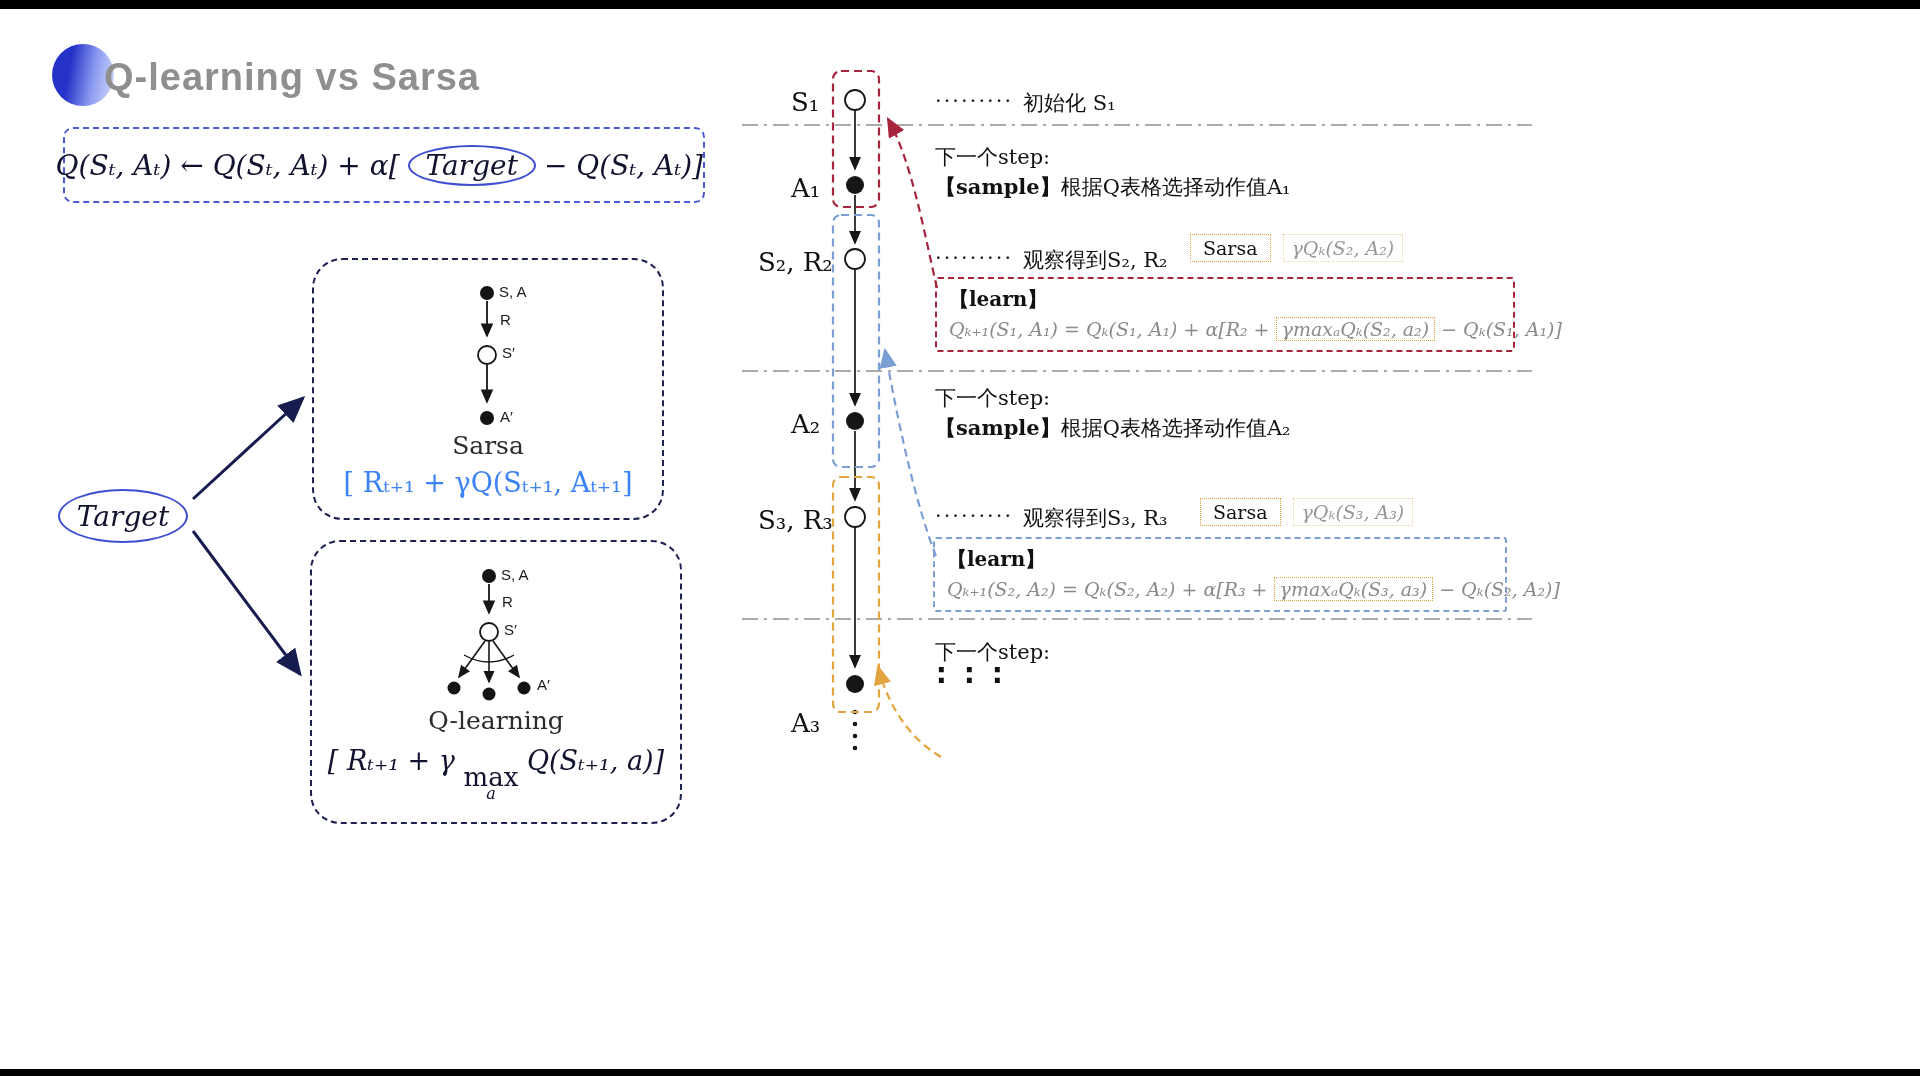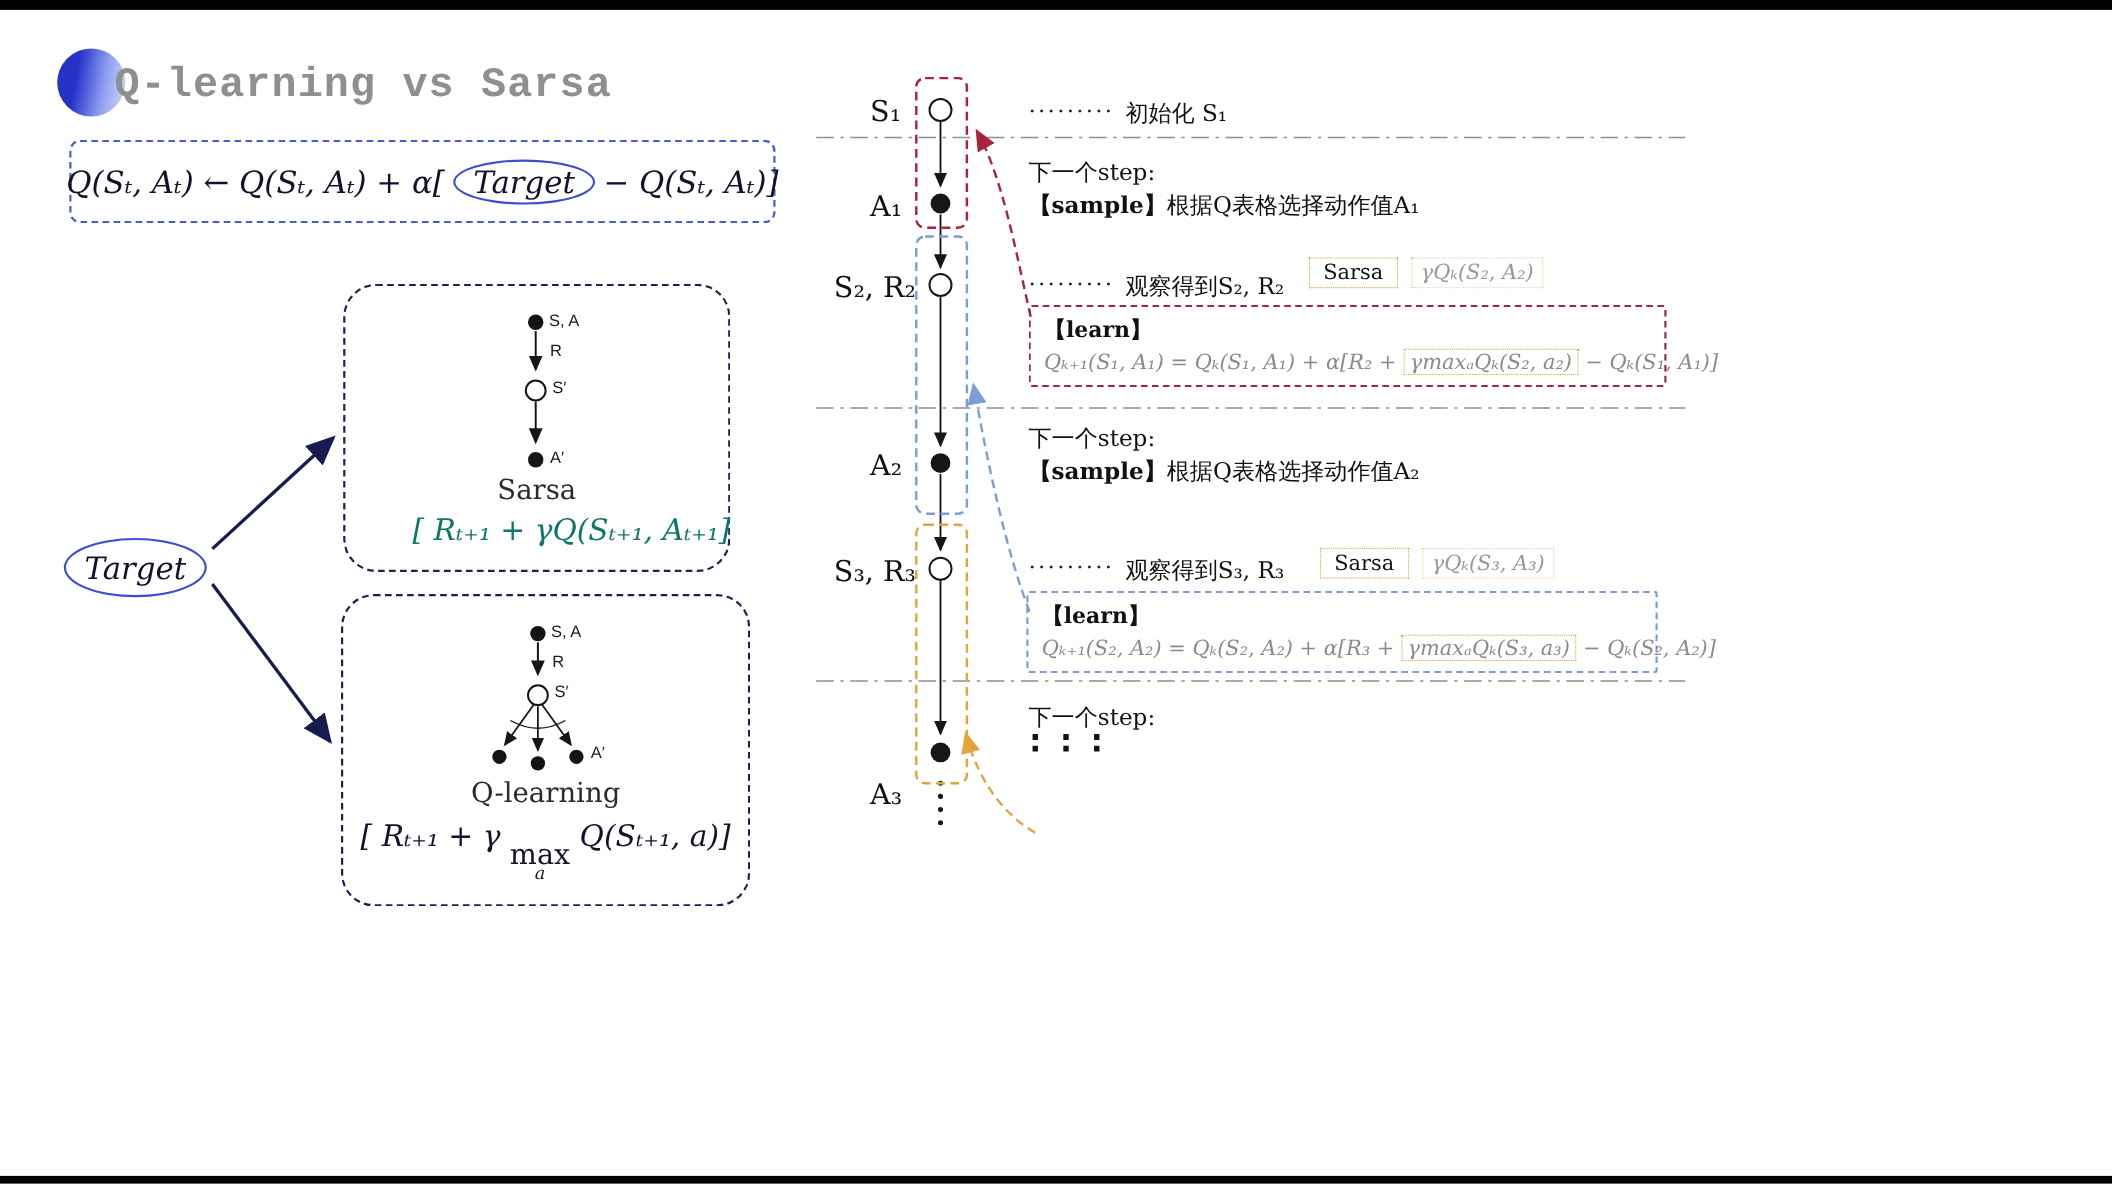--- a/index.html
+++ b/index.html
@@ -12,29 +12,29 @@
   
   #letterbox-top    { left:0; top:0; width:1920px; height:9px; background:#000; }
   #letterbox-bottom { left:0; top:1069px; width:1920px; height:7px; background:#000; }
 
   
   #title-ornament {
     left:52px; top:44px; width:62px; height:62px; border-radius:50%;
     background:linear-gradient(100deg,#2633c8 30%,#8a9af0 65%,#ccd4fa 95%);
   }
   #page-title {
-    left:104px; top:56px; font-family:Liberation Mono, monospace;
+    left:104px; top:56px; font-family:Liberation Sans, sans-serif;
     font-size:38px; font-weight:bold; color:#8f8f8f; letter-spacing:1px;
   }
 
   
   #update-rule-box {
     left:63px; top:127px; width:642px; height:76px; box-sizing:border-box;
     border:2px dashed #4a5ad4; border-radius:10px;
-    display:flex; align-items:center; justify-content:center;
+    display:flex; align-items:center; justify-content:flex-end;
     font-size:28px; font-style:italic; color:#10122e; white-space:nowrap;
   }
   .target-pill {
     border:2px solid #3d4fd0; border-radius:50%; padding:2px 16px; margin:0 8px;
   }
 
   
   #target-ellipse {
     left:58px; top:489px; width:130px; height:54px; box-sizing:border-box;
     border:2.5px solid #3d4fd0; border-radius:50%;
@@ -52,21 +52,21 @@
     border:2.5px dashed #1d2150; border-radius:30px;
   }
   .mini-label {
     font-family:"Liberation Sans",sans-serif; font-size:15px; color:#1a1a1a;
   }
   #sarsa-node-sa { left:499px; top:283px; }
   #sarsa-edge-r  { left:500px; top:311px; }
   #sarsa-node-sp { left:502px; top:344px; }
   #sarsa-node-ap { left:500px; top:408px; }
   #sarsa-name    { left:312px; top:431px; width:352px; text-align:center; font-size:25px; color:#2b2b2b; }
-  #sarsa-formula { left:312px; top:467px; width:352px; text-align:right; font-size:27px; font-style:italic; color:#0f766e; white-space:nowrap; }
+  #sarsa-formula { left:312px; top:467px; width:352px; text-align:center; font-size:27px; color:#3b82f6; white-space:nowrap; }
 
   #ql-node-sa { left:501px; top:566px; }
   #ql-edge-r  { left:502px; top:593px; }
   #ql-node-sp { left:504px; top:621px; }
   #ql-node-ap { left:537px; top:676px; }
   #ql-name    { left:310px; top:706px; width:372px; text-align:center; font-size:25px; color:#2b2b2b; }
   #ql-formula { left:310px; top:745px; width:372px; text-align:center; font-size:27px; font-style:italic; color:#10122e; white-space:nowrap; }
   .maxstack { display:inline-flex; flex-direction:column; align-items:center; vertical-align:-16px; line-height:0.8; }
   .maxstack .max-top { font-style:normal; font-size:26px; }
   .maxstack .max-sub { font-style:italic; font-size:16px; }

